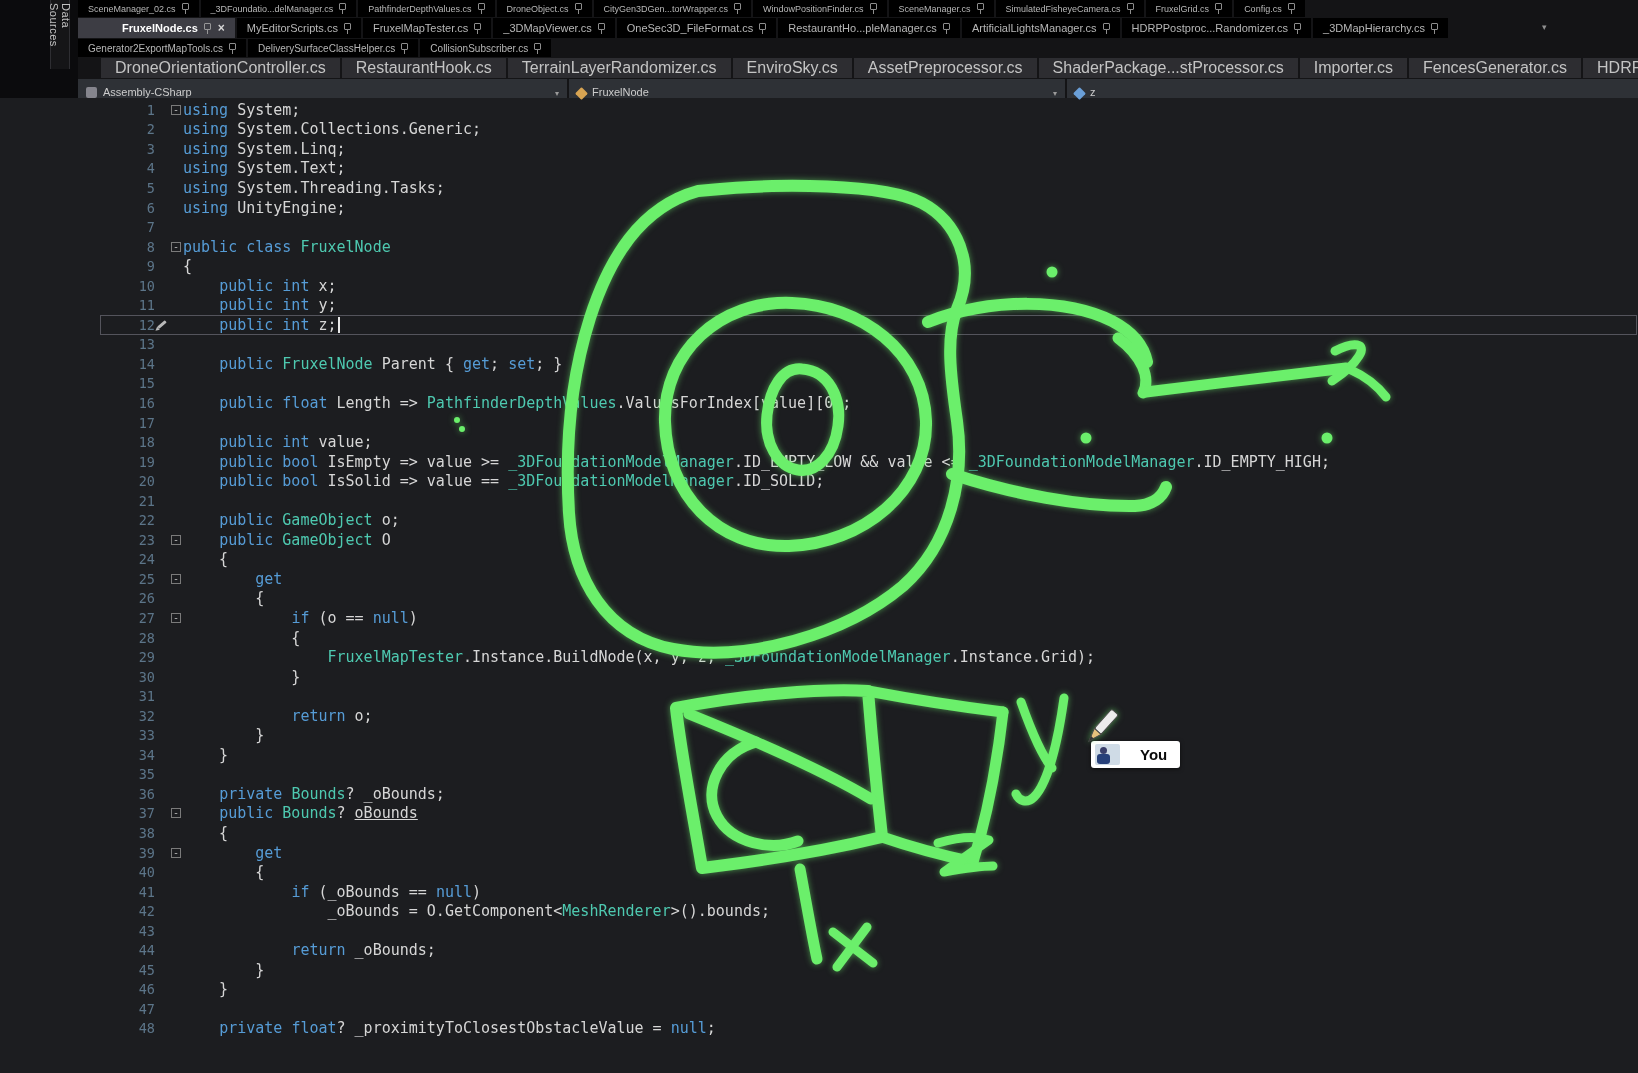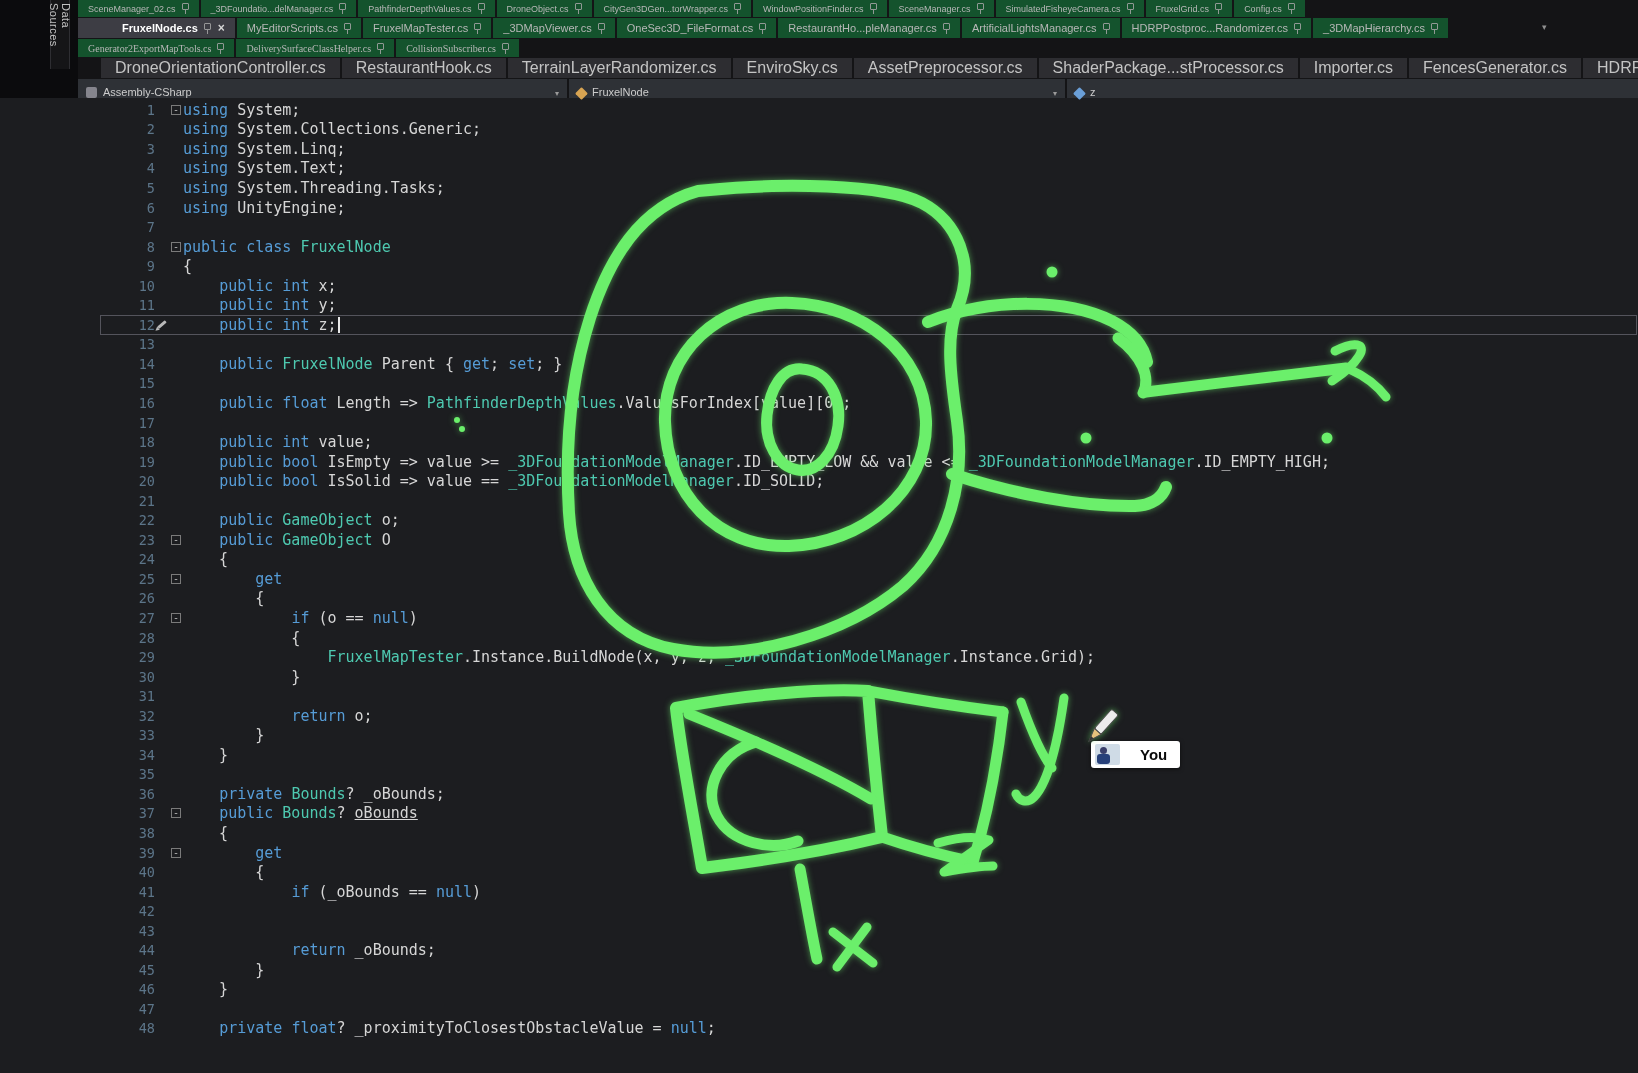--- a/index.html
+++ b/index.html
@@ -10,23 +10,23 @@
   .tabwell{position:absolute;top:0;left:0;width:100%;height:98px;background:#141416;}
   .leftblack{position:absolute;top:0;left:0;width:78px;height:98px;background:#0b0b0d;z-index:3;}
   .side-tab{position:absolute;top:0;left:50px;height:66px;width:18px;z-index:4;
             writing-mode:vertical-rl;color:#c3c3c3;font-size:11px;letter-spacing:.5px;
             display:flex;align-items:center;justify-content:flex-start;padding-top:3px;
             background:#151517;border-left:1px solid #2e2e32;border-right:1px solid #2e2e32;}
 
   .trow{position:absolute;left:78px;right:0;display:flex;gap:2px;overflow:hidden;z-index:2;}
   #row0{top:0;height:17px;font-size:9px;}
   #row1{top:18px;height:20px;font-size:11px;}
-  #row2{top:39px;height:18px;font-size:10px;font-family:Liberation Serif, serif;}
+  #row2{top:39px;height:18px;font-size:10px;}
   #row3{top:58px;height:20px;font-size:16px;padding-left:23px;}
-  .tab{display:flex;align-items:center;gap:5px;background:#14532d;color:#b7b7b7;
+  .tab{display:flex;align-items:center;gap:5px;background:#000000;color:#b7b7b7;
        padding:0 10px;white-space:nowrap;flex:0 0 auto;cursor:pointer;}
   #row3 .tab{background:#2d2d31;color:#c4c4c4;padding:0 14px;}
   .tab.active{background:#3d3d44;color:#ffffff;font-weight:bold;padding-left:44px;}
   .close{color:#d6d6d6;font-size:12px;margin-left:2px;line-height:1;}
   .pin{width:8px;height:11px;position:relative;opacity:.85;flex:0 0 auto;}
   .pin::before{content:"";position:absolute;top:0;left:1px;width:5px;height:5px;border:1px solid #a6a6a6;border-radius:1px;}
   .pin::after{content:"";position:absolute;left:4px;top:7px;width:1px;height:4px;background:#a6a6a6;}
   .overflow-chev{position:absolute;top:22px;left:1542px;color:#8f8f8f;font-size:9px;z-index:2;cursor:pointer;}
 
   
@@ -450,20 +450,21 @@
         <div class="code"><span class="p">        {</span></div>
       </div>
       <div class="line">
         <div class="num">41</div>
         <div class="fold"></div>
         <div class="code"><span class="p">            </span><span class="k">if</span><span class="p"> (_oBounds == </span><span class="k">null</span><span class="p">)</span></div>
       </div>
       <div class="line">
         <div class="num">42</div>
         <div class="fold"></div>
+        <div class="code"><span class="p">                _oBounds = O.GetComponent&lt;</span><span class="t">MeshRenderer</span><span class="p">&gt;().bounds;</span></div>
       </div>
       <div class="line">
         <div class="num">43</div>
         <div class="fold"></div>
         <div class="code"></div>
       </div>
       <div class="line">
         <div class="num">44</div>
         <div class="fold"></div>
         <div class="code"><span class="p">            </span><span class="k">return</span><span class="p"> _oBounds;</span></div>

